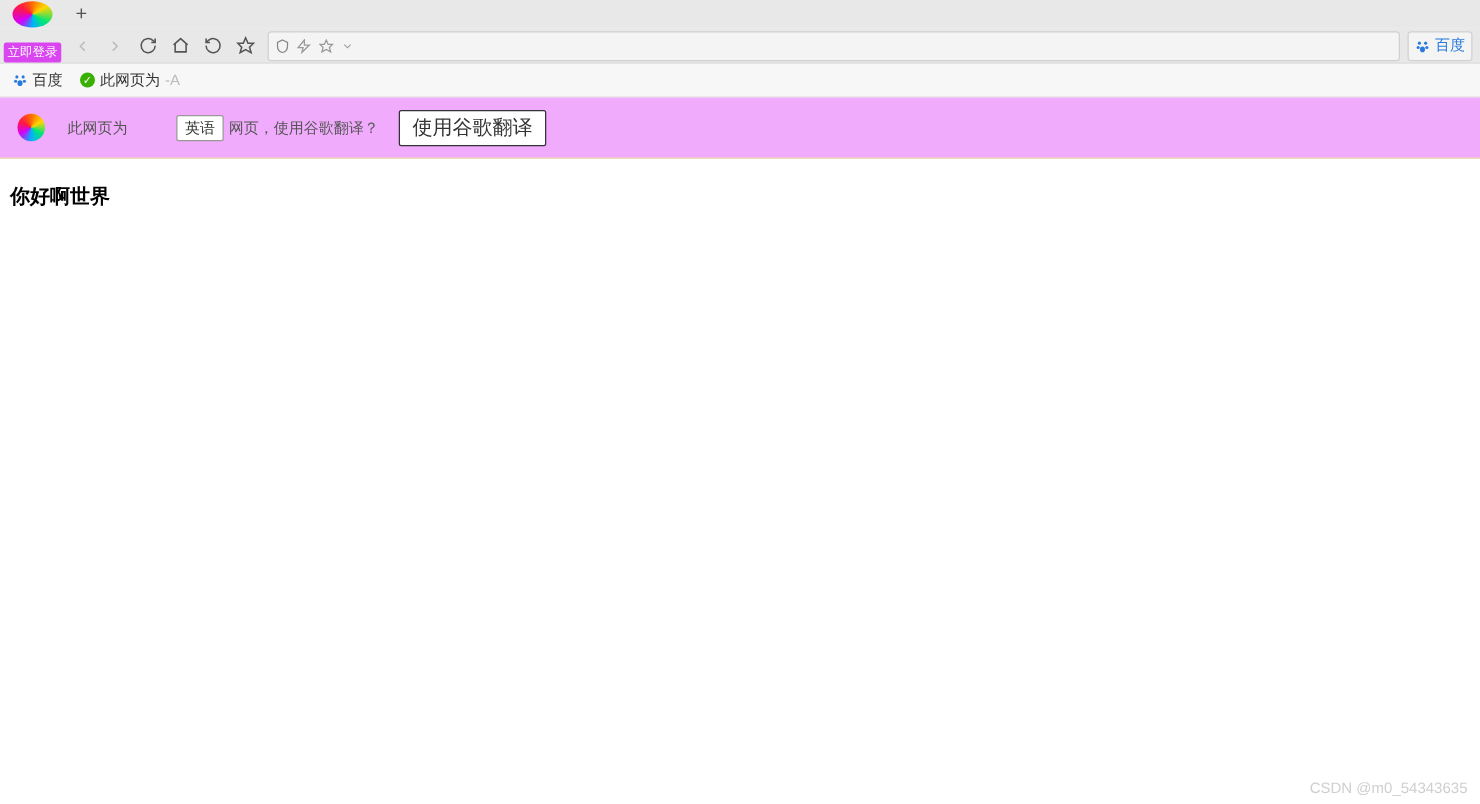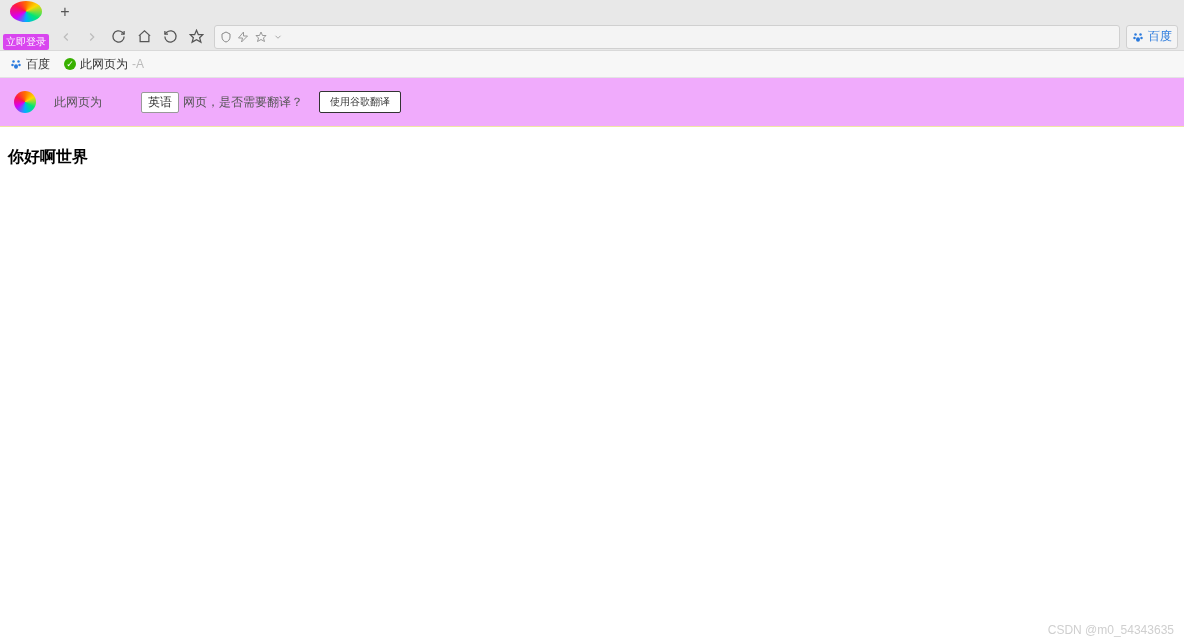--- a/index.html
+++ b/index.html
@@ -134,21 +134,21 @@
     border: 1px solid #999;
     padding: 1px 6px; border-radius: 2px;
     background:#fff; color:#333;
     cursor:pointer;
     margin-left:35px;
   }
   .trans-btn {
     border: 1px solid #333;
     padding: 3px 10px; border-radius: 2px;
     background:#fff; color:#333;
-    font-size:10px;
+    font-size:16px;
     margin-left: 12px;
     cursor:pointer;
   }
 
   
   .page-content {
     padding: 20px 8px;
   }
   .page-content h2 {
     font-size: 16px; font-weight: 700; color:#000;
@@ -269,21 +269,21 @@
     <span class="dot">✓</span>
     <span class="txt">此网页为</span>
       <span class="fade">-A</span>
   </div>
 </div>
 
 <div class="translate-bar">
   <div class="swirl-small"></div>
   <span>此网页为</span>
   <span class="lang-chip">英语</span>
-  <span>网页，是否需要翻译？</span>
+  <span>网页，使用谷歌翻译？</span>
   <button class="trans-btn">使用谷歌翻译</button>
 </div>
 
 <div class="page-content">
   <h2>你好啊世界</h2>
 </div>
 
 <div class="watermark">CSDN @m0_54343635</div>
 
 </body></html>

